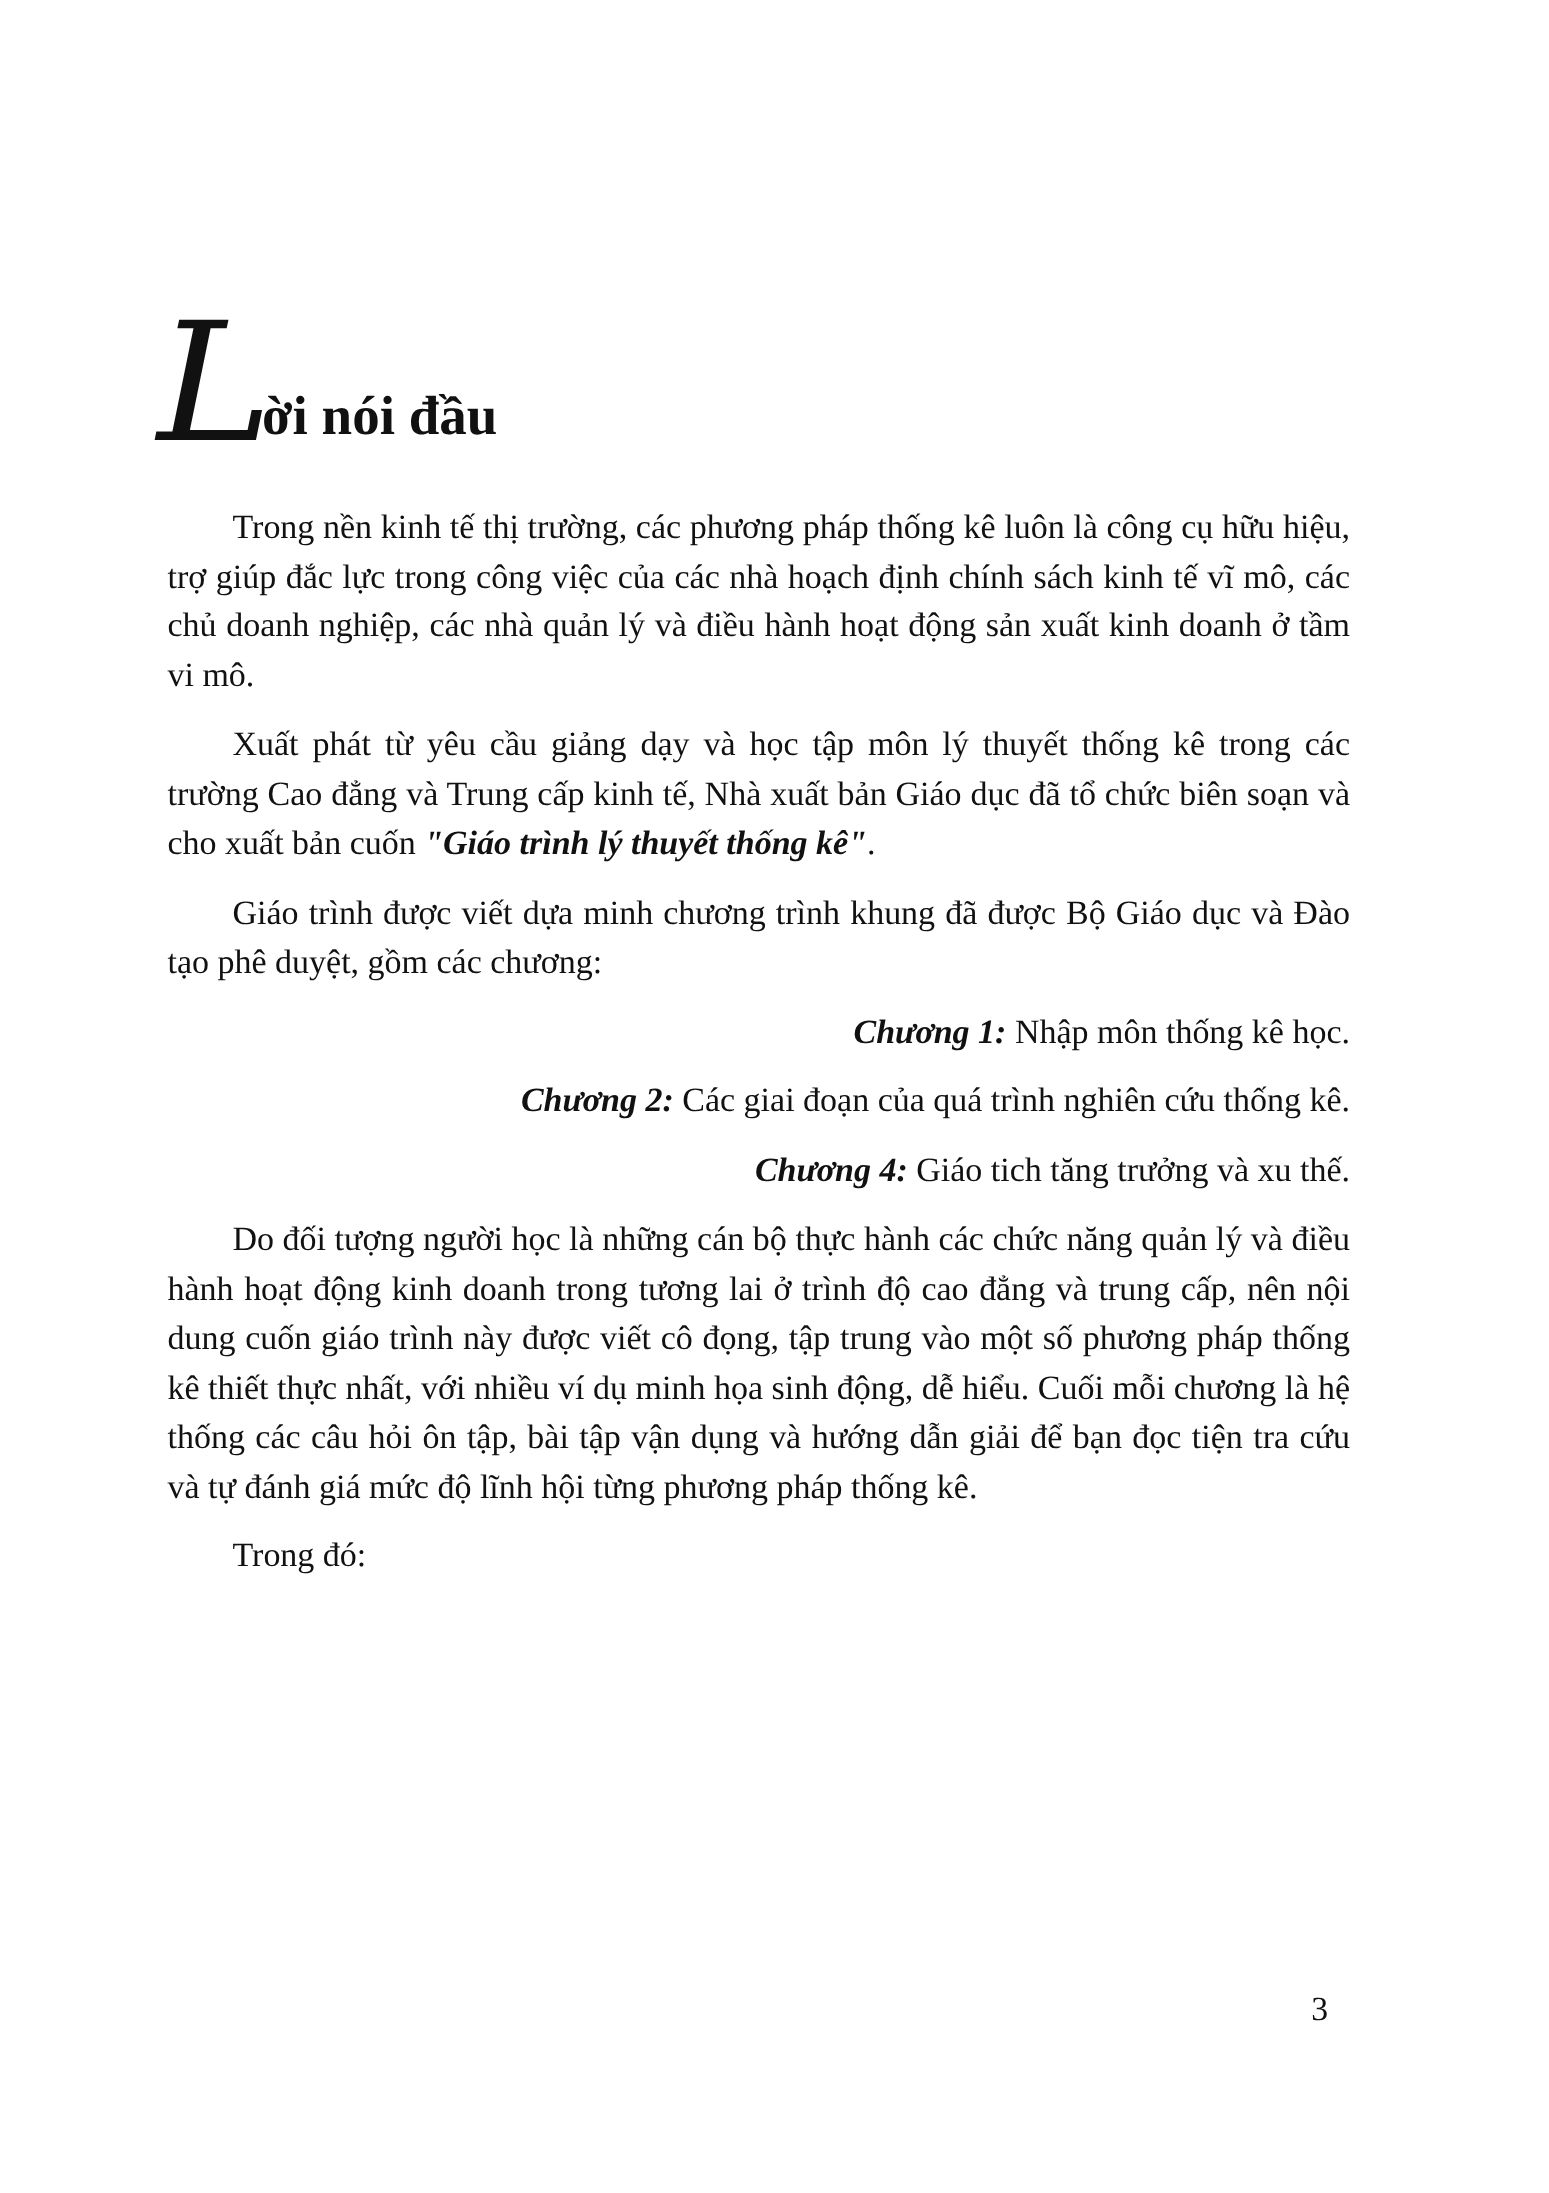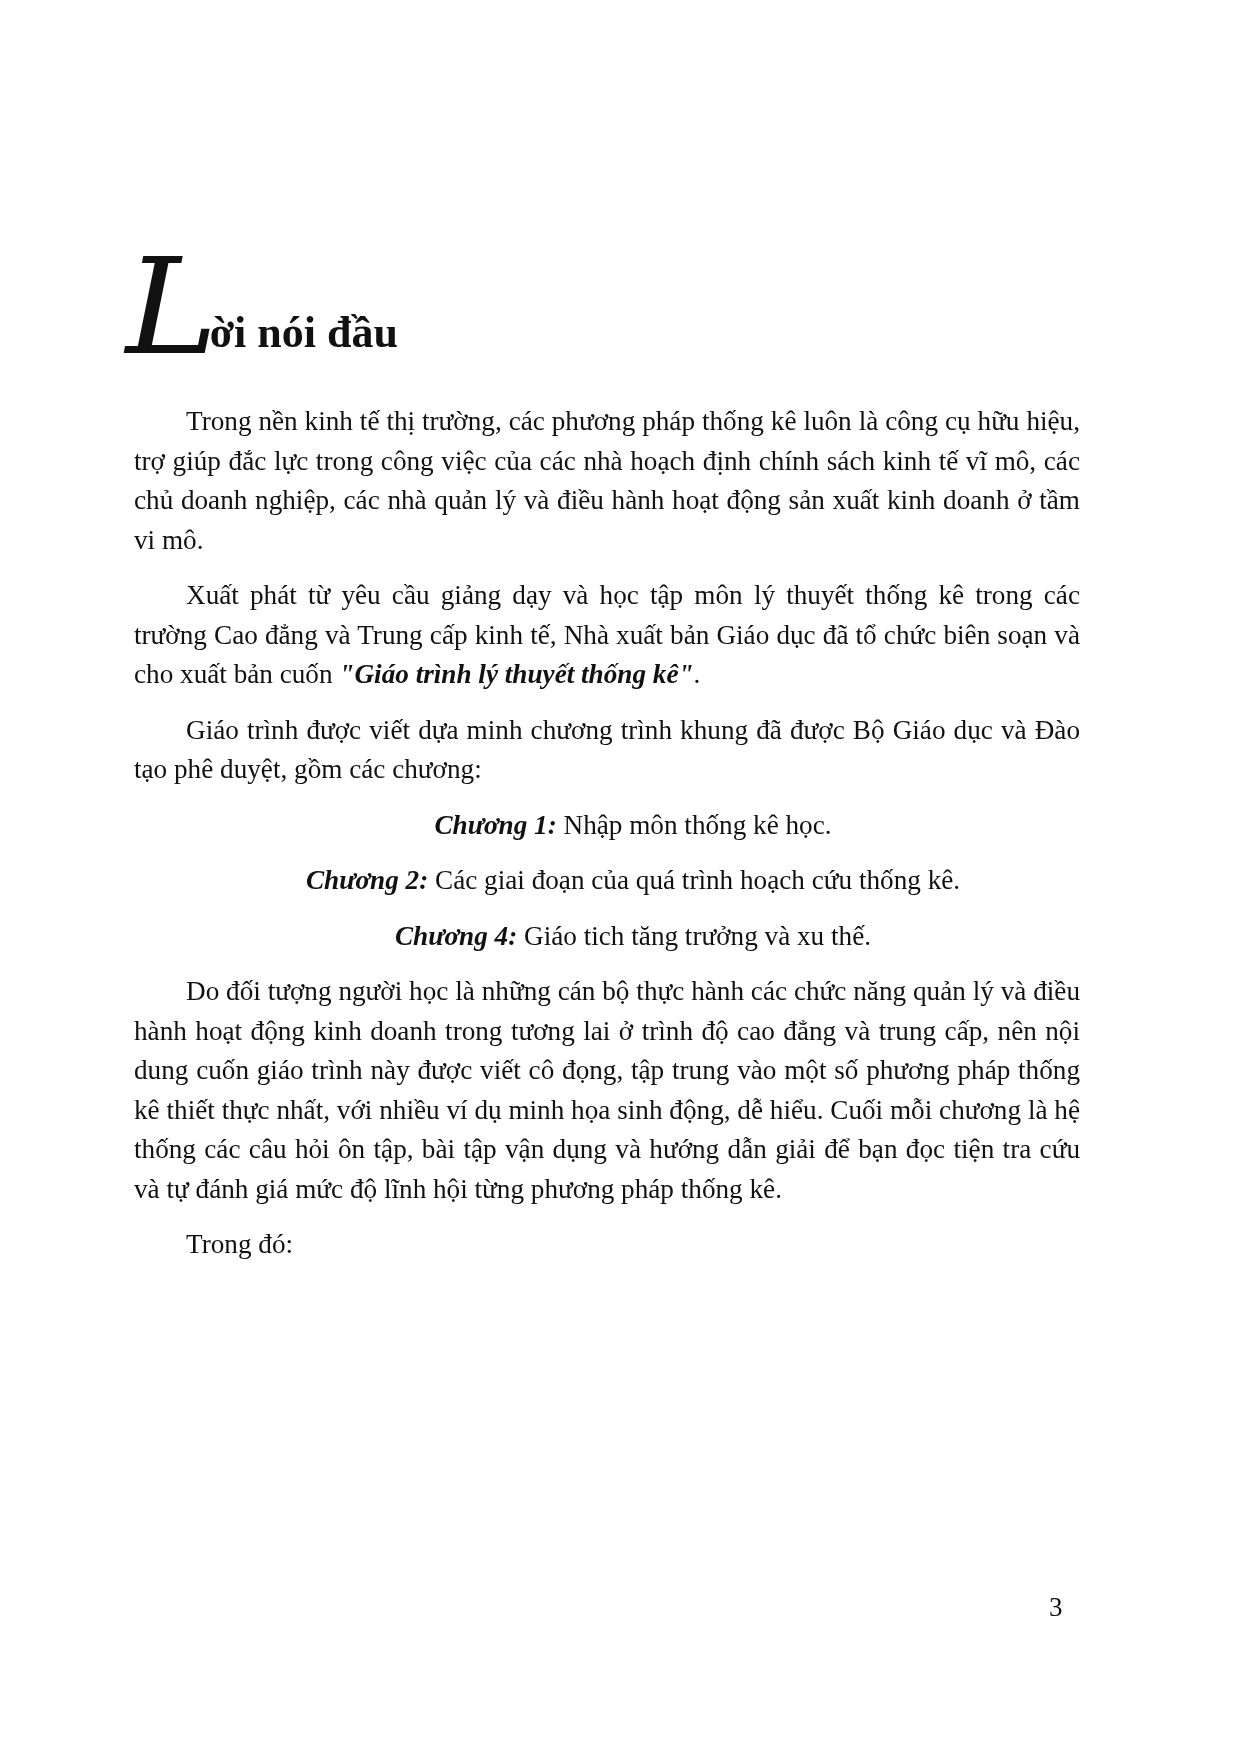--- a/index.html
+++ b/index.html
@@ -55,21 +55,21 @@
       line-height: 39.5px;
       text-align: justify;
     }
     .body-text p {
       margin: 0 0 16px 0;
       text-indent: 52px;
     }
     .body-text p.chapter {
       margin: 0 0 16px 0;
       text-indent: 52px;
-      text-align: center;
+      text-align: right;
     }
     .chapter .label {
       font-style: italic;
       font-weight: bold;
     }
     .book-title {
       font-style: italic;
       font-weight: bold;
     }
     .page-number {
@@ -90,21 +90,21 @@
   </h1>
 
   <div class="body-text">
     <p>Trong nền kinh tế thị trường, các phương pháp thống kê luôn là công cụ hữu hiệu, trợ giúp đắc lực trong công việc của các nhà hoạch định chính sách kinh tế vĩ mô, các chủ doanh nghiệp, các nhà quản lý và điều hành hoạt động sản xuất kinh doanh ở tầm vi mô.</p>
 
     <p><span>Xuất phát từ yêu cầu giảng dạy và học tập môn lý thuyết thống kê trong các trường Cao đẳng và Trung cấp kinh tế, Nhà xuất bản Giáo dục đã tổ chức biên soạn và cho xuất bản cuốn </span><span class="book-title">"Giáo trình lý thuyết thống kê"</span><span>.</span></p>
 
     <p>Giáo trình được viết dựa minh chương trình khung đã được Bộ Giáo dục và Đào tạo phê duyệt, gồm các chương:</p>
 
     <p class="chapter"><span class="label">Chương 1:</span><span> Nhập môn thống kê học.</span></p>
-    <p class="chapter"><span class="label">Chương 2:</span><span> Các giai đoạn của quá trình hoạch cứu thống kê.</span></p>
+    <p class="chapter"><span class="label">Chương 2:</span><span> Các giai đoạn của quá trình nghiên cứu thống kê.</span></p>
     <p class="chapter"><span class="label">Chương 4:</span><span> Giáo tich tăng trưởng và xu thế.</span></p>
 
     <p>Do đối tượng người học là những cán bộ thực hành các chức năng quản lý và điều hành hoạt động kinh doanh trong tương lai ở trình độ cao đẳng và trung cấp, nên nội dung cuốn giáo trình này được viết cô đọng, tập trung vào một số phương pháp thống kê thiết thực nhất, với nhiều ví dụ minh họa sinh động, dễ hiểu. Cuối mỗi chương là hệ thống các câu hỏi ôn tập, bài tập vận dụng và hướng dẫn giải để bạn đọc tiện tra cứu và tự đánh giá mức độ lĩnh hội từng phương pháp thống kê.</p>
 
 
     <p>Trong đó:</p>
   </div>
 
   <div class="page-number">3</div>
 

